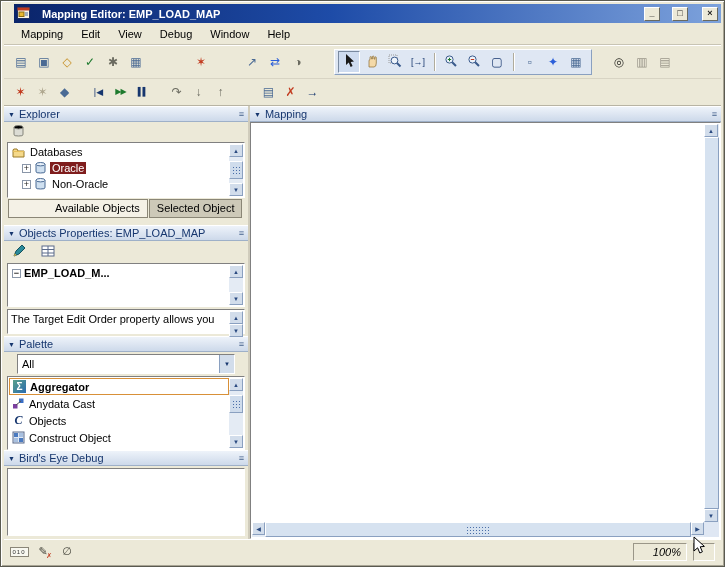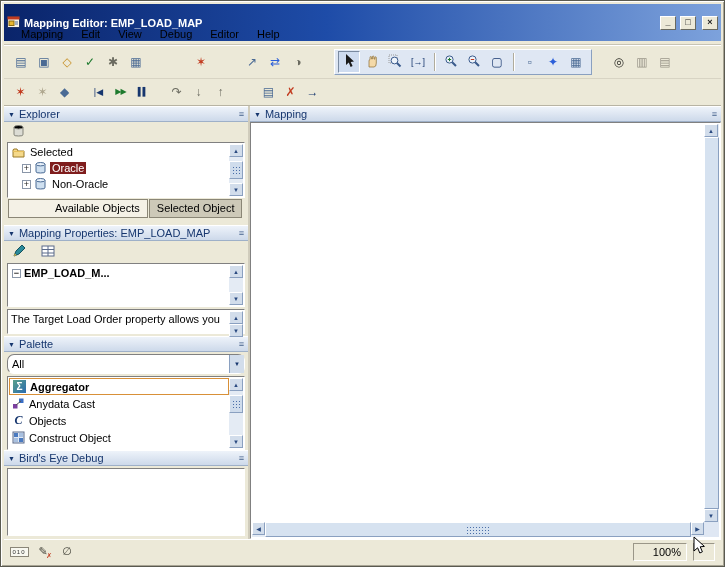--- a/index.html
+++ b/index.html
@@ -4,23 +4,23 @@
 <style>
   html,body{margin:0;padding:0;width:725px;height:567px;overflow:hidden;}
   body{font-family:"Liberation Sans",sans-serif;font-size:11px;color:#000;background:#8a909a;}
   *{box-sizing:border-box;}
   button{font:inherit;background:none;border:none;padding:0;cursor:default;}
 
   .window{position:absolute;left:0;top:0;width:725px;height:567px;background:#ece9d8;
     border:1px solid #5a5a50;box-shadow:inset 1px 1px 0 #fff,inset -1px -1px 0 #a8a494;}
 
   
-  .titlebar{position:absolute;left:3px;top:3px;right:3px;height:37px;
+  .titlebar{position:absolute;left:13px;top:3px;right:3px;height:19px;
     background:linear-gradient(90deg,#0a246a 0%,#1e4ca8 45%,#7da2dc 100%);
-    display:flex;align-items:center;gap:4px;padding:0 3px;}
+    display:flex;align-items:center;gap:12px;padding:0 3px;}
   .titlebar .title{color:#fff;font-weight:bold;font-size:11px;flex:1;white-space:nowrap;overflow:hidden;}
   .win-btn{width:16px;height:14px;background:#ece9d8;border:1px solid;border-color:#fff #6a6a60 #6a6a60 #fff;
     font-size:9px;font-weight:bold;line-height:11px;text-align:center;color:#202020;}
   .win-btn.close{margin-left:2px;}
 
   
   .menubar{position:absolute;left:3px;top:22px;right:3px;height:22px;display:flex;align-items:center;
     padding-left:8px;border-bottom:1px solid #c8c4b4;}
   .menu-item{padding:3px 9px;white-space:nowrap;}
 
@@ -87,21 +87,21 @@
   .prop-rows{position:absolute;left:1px;top:1px;right:15px;bottom:1px;overflow:hidden;}
   .prow{height:16px;display:flex;align-items:center;gap:3px;padding:0 3px;white-space:nowrap;}
   .prow.group{font-weight:bold;}
   .prow.sel{background:#2e62c8;color:#fff;}
   .val-cell{margin-left:auto;width:26px;height:13px;background:#fff;border:1px solid #1a2a50;}
   .desc-box{height:25px;flex:0 0 25px;margin:2px 3px;background:#fff;position:relative;}
   .desc-text{position:absolute;left:3px;top:3px;right:16px;bottom:2px;overflow:hidden;line-height:12px;}
   .mini-sb{position:absolute;top:1px;right:1px;bottom:1px;width:14px;display:flex;flex-direction:column;justify-content:space-between;background:#e4ebf4;}
 
   
-  .combo{height:20px;flex:0 0 20px;margin:2px 3px;background:#fff;display:flex;align-items:stretch;border-radius:7px;}
+  .combo{height:20px;flex:0 0 20px;margin:2px 13px;background:#fff;display:flex;align-items:stretch;}
   .combo-val{flex:1;display:flex;align-items:center;padding-left:4px;}
   .combo-btn{width:15px;background:#d2ddeb;border-left:1px solid #8aa0c0;display:flex;align-items:center;justify-content:center;font-size:6px;color:#16366e;}
   .pal-list{height:74px;flex:0 0 74px;margin:0 3px;background:#fff;position:relative;}
   .pal-rows{position:absolute;left:1px;top:1px;right:15px;bottom:1px;display:flex;flex-direction:column;overflow:hidden;}
   .pal-row{height:17px;display:flex;align-items:center;gap:4px;padding:0 3px;white-space:nowrap;}
   .pal-row.sel{border:1px solid #d89038;font-weight:bold;}
   .pal-icon{width:13px;height:13px;flex:0 0 13px;display:flex;align-items:center;justify-content:center;}
   .agg-icon{background:linear-gradient(135deg,#58a08a,#2b6cb0);color:#fff;font-weight:bold;font-size:10px;}
   .const-icon{font-family:"Liberation Serif",serif;font-style:italic;font-weight:bold;color:#16366e;font-size:12px;}
 
@@ -117,21 +117,21 @@
     display:flex;align-items:center;justify-content:center;}
   .corner{position:absolute;right:1px;bottom:1px;width:15px;height:15px;background:#dfe7f3;}
 
   
   #statusbar{position:absolute;left:3px;right:3px;bottom:3px;height:24px;border-top:1px solid #fff;
     display:flex;align-items:center;gap:6px;padding:0 6px;}
   .st-icon{width:18px;height:16px;display:flex;align-items:center;justify-content:center;color:#4a4a40;position:relative;font-size:11px;}
   .bin{font-size:6px;letter-spacing:1px;border:1px solid #8a8678;background:#f8f8f0;padding:1px 2px;line-height:6px;color:#333;}
   .mini-x{position:absolute;right:0;bottom:0;font-size:7px;color:#c23a1e;}
   .st-zoom{margin-left:auto;width:54px;height:18px;border:1px solid;border-color:#9a9688 #fff #fff #9a9688;
-    display:flex;align-items:center;justify-content:flex-end;padding-right:5px;}
+    display:flex;align-items:center;justify-content:flex-end;padding-right:5px;font-style:italic;}
   .st-end{width:22px;height:18px;border:1px solid;border-color:#9a9688 #fff #fff #9a9688;}
 
   .cursor{position:absolute;left:692px;top:535px;z-index:50;}
 </style>
 </head>
 <body>
 
 <div class="window">
 
   <div class="titlebar">
@@ -147,21 +147,21 @@
     <button class="win-btn">_</button>
     <button class="win-btn">□</button>
     <button class="win-btn close">×</button>
   </div>
 
   <div class="menubar">
     <span class="menu-item">Mapping</span>
     <span class="menu-item">Edit</span>
     <span class="menu-item">View</span>
     <span class="menu-item">Debug</span>
-    <span class="menu-item">Editor</span>
+    <span class="menu-item">Window</span>
     <span class="menu-item">Help</span>
   </div>
 
   <div class="tb tb1">
     <button class="tb-btn">
         <span class="g steel">▤</span>
       </button>
     <button class="tb-btn">
         <span class="g steel">▣</span>
       </button>
@@ -316,21 +316,21 @@
       </div>
       <div class="tree-box sunken">
         <div class="tree-rows">
           <div class="tree-row">
             <span class="pal-icon">
                 <svg width="13" height="11" viewBox="0 0 13 11">
                   <path d="M1 3 L1 10 L12 10 L12 4 L6 4 L5 2 L1.8 2 Z" fill="#f5d98a" stroke="#9a7a2a"></path>
                   <path d="M1 4.5 L12 4.5" stroke="#e8c05a"></path>
                 </svg>
               </span>
-            <span class="t-label">Selected</span>
+            <span class="t-label">Databases</span>
           </div>
           <div class="tree-row indent">
             <span class="expander">+</span>
             <span class="pal-icon">
                 <svg width="11" height="12" viewBox="0 0 11 12">
                   <path d="M1 2.2 L1 9.8 Q1 11 5.5 11 Q10 11 10 9.8 L10 2.2" fill="#cfe0f0" stroke="#4a6a94"></path>
                   <ellipse cx="5.5" cy="2.2" rx="4.5" ry="1.7" fill="#e8f1fa" stroke="#4a6a94"></ellipse>
                 </svg>
               </span>
             <span class="t-label sel">Oracle</span>
@@ -358,21 +358,21 @@
       </div>
       <div class="tabs">
         <span class="tab active">Available Objects</span>
         <span class="tab">Selected Object</span>
       </div>
 
       <div class="gap6"></div>
 
       <div class="hdr">
         <span class="tri">▼</span>
-        <span>Mapping Properties: EMP_LOAD_MAP</span>
+        <span>Objects Properties: EMP_LOAD_MAP</span>
         <span class="hdr-menu">≡</span>
       </div>
       <div class="props-tb">
         <button class="tb-btn" style="width:18px;height:18px;">
           <span><svg width="14" height="14" viewBox="0 0 14 14">
                 <path d="M2 12 L4 7 L10 1 L13 4 L7 10 Z" fill="#2a8a9a" stroke="#14505c"></path>
                 <path d="M2 12 L4.5 11.3 L2.8 9.6 Z" fill="#f0c040"></path>
               </svg></span>
         </button>
         <button class="tb-btn" style="width:18px;height:18px;">
@@ -391,21 +391,21 @@
             <span>EMP_LOAD_M...</span>
           </div>
         </div>
         <div class="sb-v">
           <span class="sb-btn">▲</span>
           <span class="sb-track"></span>
           <span class="sb-btn">▼</span>
         </div>
       </div>
       <div class="desc-box sunken">
-        <div class="desc-text">The Target Load Order property allows you</div>
+        <div class="desc-text">The Target Edit Order property allows you</div>
         <div class="mini-sb">
           <span class="sb-btn">▲</span>
           <span class="sb-btn">▼</span>
         </div>
       </div>
 
       <div class="hdr">
         <span class="tri">▼</span>
         <span>Palette</span>
         <span class="hdr-menu">≡</span>

